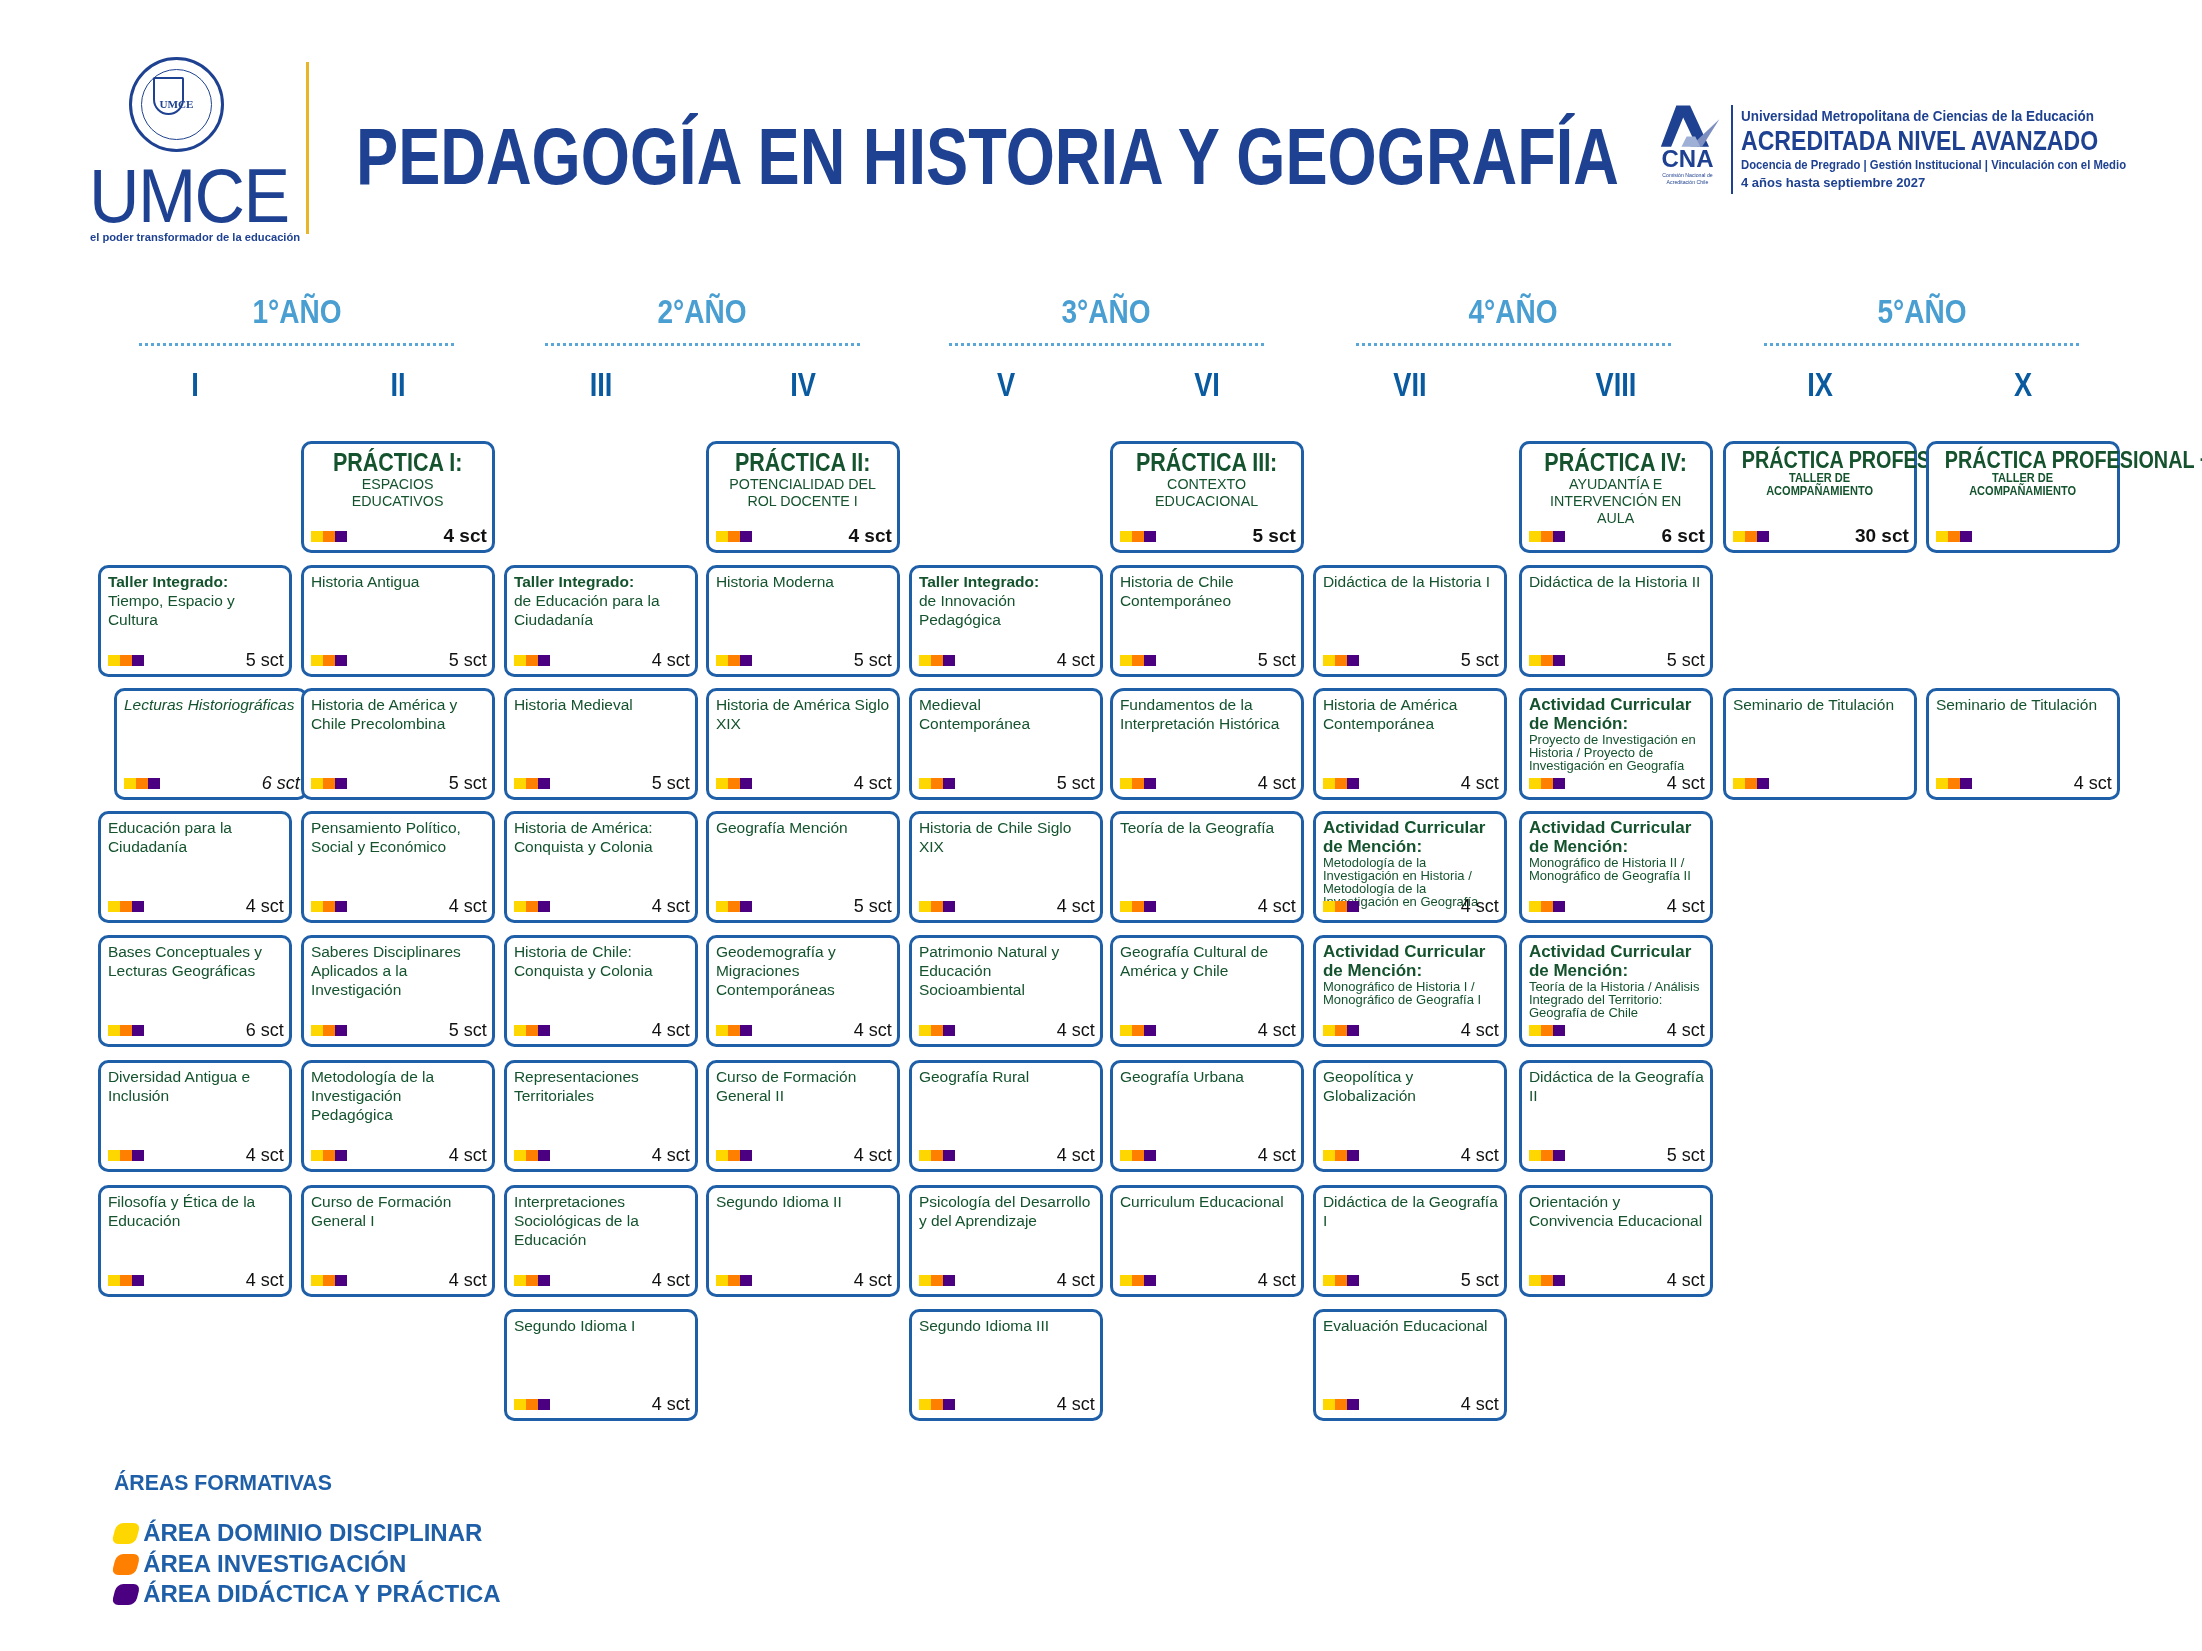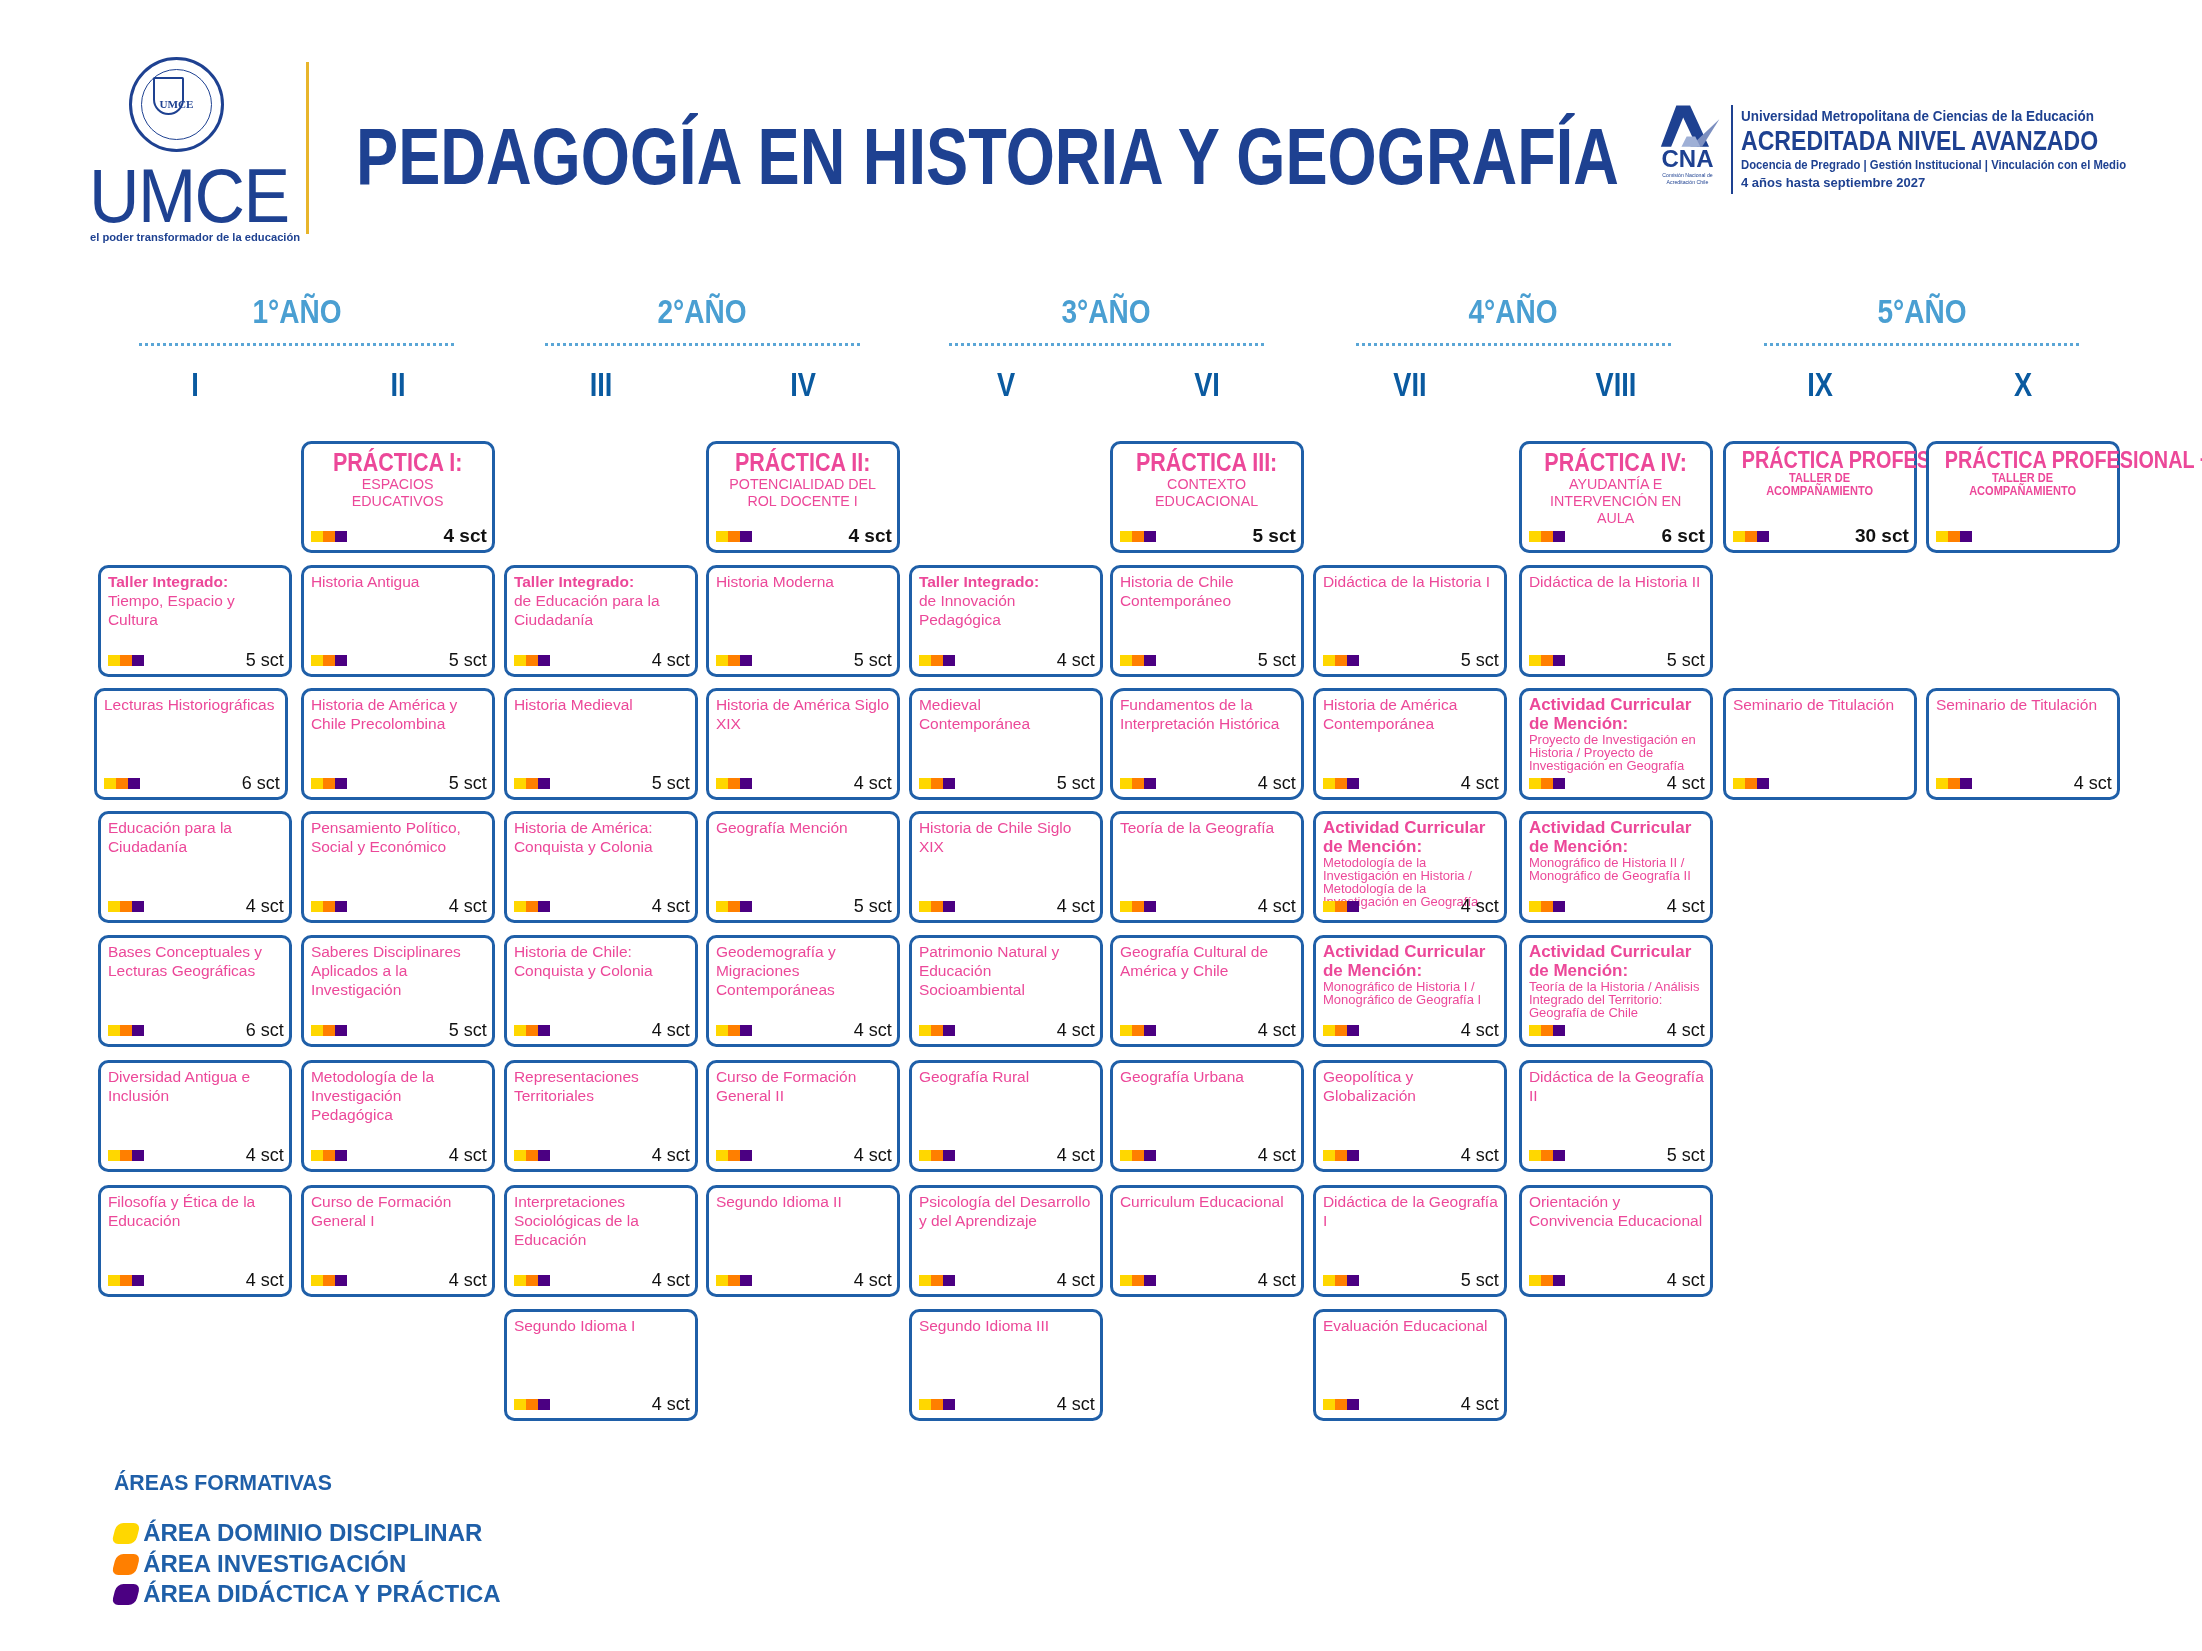--- a/index.html
+++ b/index.html
@@ -21,21 +21,21 @@
   .cna-t1{left:1741px;top:108px;font-size:14.6px;font-weight:bold;color:#1e4191;white-space:nowrap;transform:scaleX(0.92);transform-origin:left top;}
   .cna-t2{left:1741px;top:125px;font-size:27.5px;font-weight:bold;color:#1e4191;white-space:nowrap;transform:scaleX(0.84);transform-origin:left top;}
   .cna-t3{left:1741px;top:157px;font-size:13px;font-weight:bold;color:#1e4191;white-space:nowrap;transform:scaleX(0.87);transform-origin:left top;}
   .cna-t4{left:1741px;top:175px;font-size:13px;font-weight:bold;color:#1e4191;white-space:nowrap;}
   
   .year{width:344px;text-align:center;font-size:33px;font-weight:bold;color:#4a9fd2;top:293px;transform:scaleX(0.85);}
   .dots{height:0;border-top:3.4px dotted #5aa6d6;top:343px;width:315px;}
   .sem{width:194px;text-align:center;font-size:34px;font-weight:bold;color:#0a5aa0;top:365px;transform:scaleX(0.8);}
   
   .card{position:absolute;width:194px;height:112px;border:3.4px solid #1f5fa8;border-radius:10.3px;box-sizing:border-box;background:#fff;}
-  .card .title{position:absolute;left:6.9px;top:4.3px;right:5.2px;font-size:15.5px;line-height:19px;color:#ec4899;}
+  .card .title{position:absolute;left:6.9px;top:4.3px;right:5.2px;font-size:15.5px;line-height:19px;color:#14532d;}
   .card .title b{font-weight:bold;}
   .card .title .bold{font-weight:bold;font-size:17px;line-height:18px;}
   .card .title .small{font-size:13px;line-height:13px;display:block;}
   .card .sct{position:absolute;right:5.2px;bottom:2.6px;font-size:18px;color:#111;}
   .sw{position:absolute;left:6.9px;bottom:7.7px;height:11.2px;width:36px;display:flex;}
   .sw span{flex:1;display:block;}
   .pc .title{left:3.4px;right:3.4px;text-align:center;top:5.2px;}
   .pc .ph{font-size:25px;font-weight:bold;line-height:26px;display:block;transform:scaleX(0.86);white-space:nowrap;}
   .pc .psub{font-size:15.5px;line-height:17px;display:block;transform:scaleX(0.92);}
   .pc .sct{font-weight:bold;font-size:19px;}
@@ -172,21 +172,21 @@
     </div>
     <div class="card" style="left: 98px; top: 565px;">
       <div class="title"><b class="">Taller Integrado:</b><br><span>Tiempo, Espacio y Cultura</span></div>
       <div class="sw">
         <span style="background: rgb(255, 215, 0);"></span>
         <span style="background: rgb(255, 127, 0);"></span>
         <span style="background: rgb(75, 0, 130);"></span>
       </div>
       <div class="sct">5 sct</div>
     </div>
-    <div class="card" style="left: 94px; top: 688px;">
+    <div class="card" style="left: 114px; top: 688px; font-style: italic;">
       <div class="title"><span>Lecturas Historiográficas</span></div>
       <div class="sw">
         <span style="background: rgb(255, 215, 0);"></span>
         <span style="background: rgb(255, 127, 0);"></span>
         <span style="background: rgb(75, 0, 130);"></span>
       </div>
       <div class="sct">6 sct</div>
     </div>
     <div class="card" style="left: 98px; top: 811px;">
       <div class="title"><span>Educación para la Ciudadanía</span></div>

